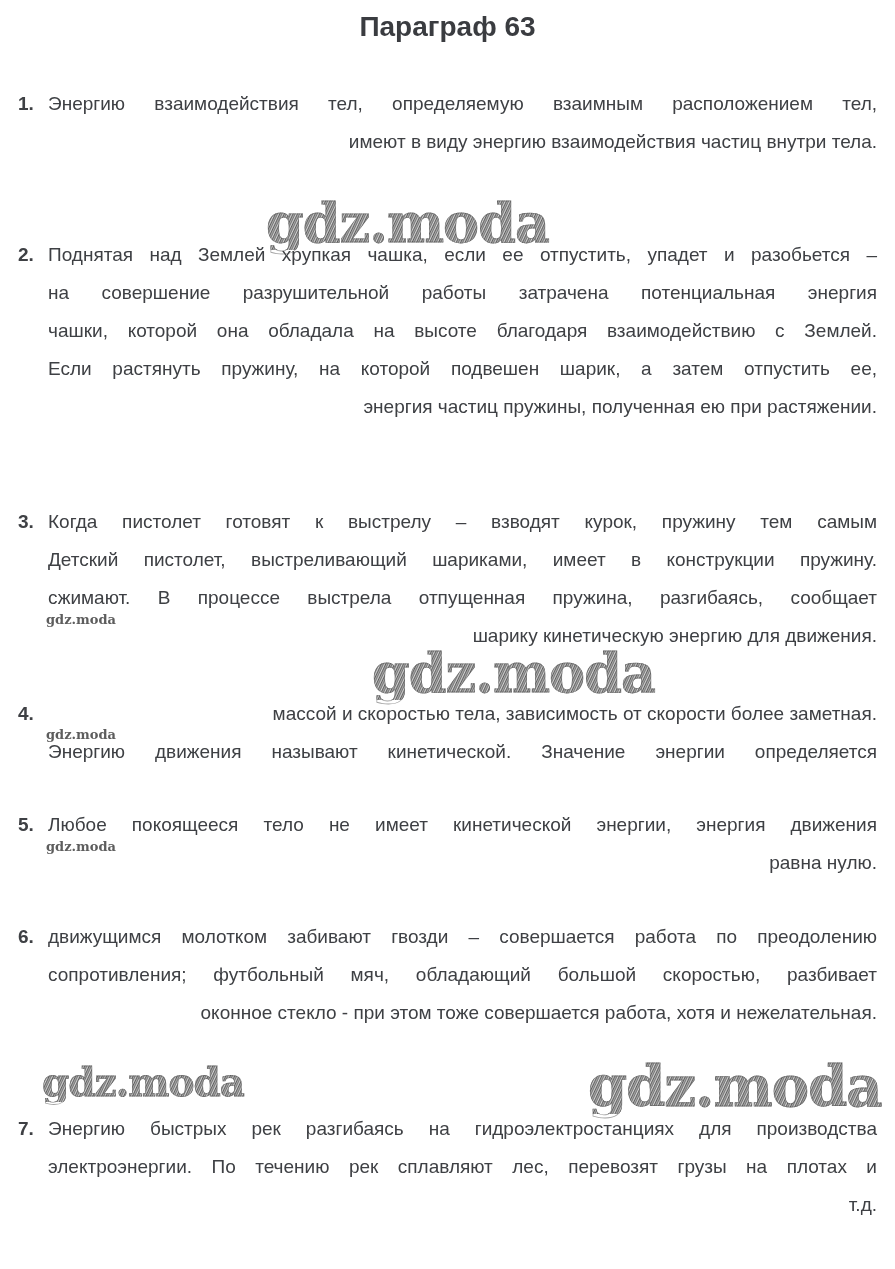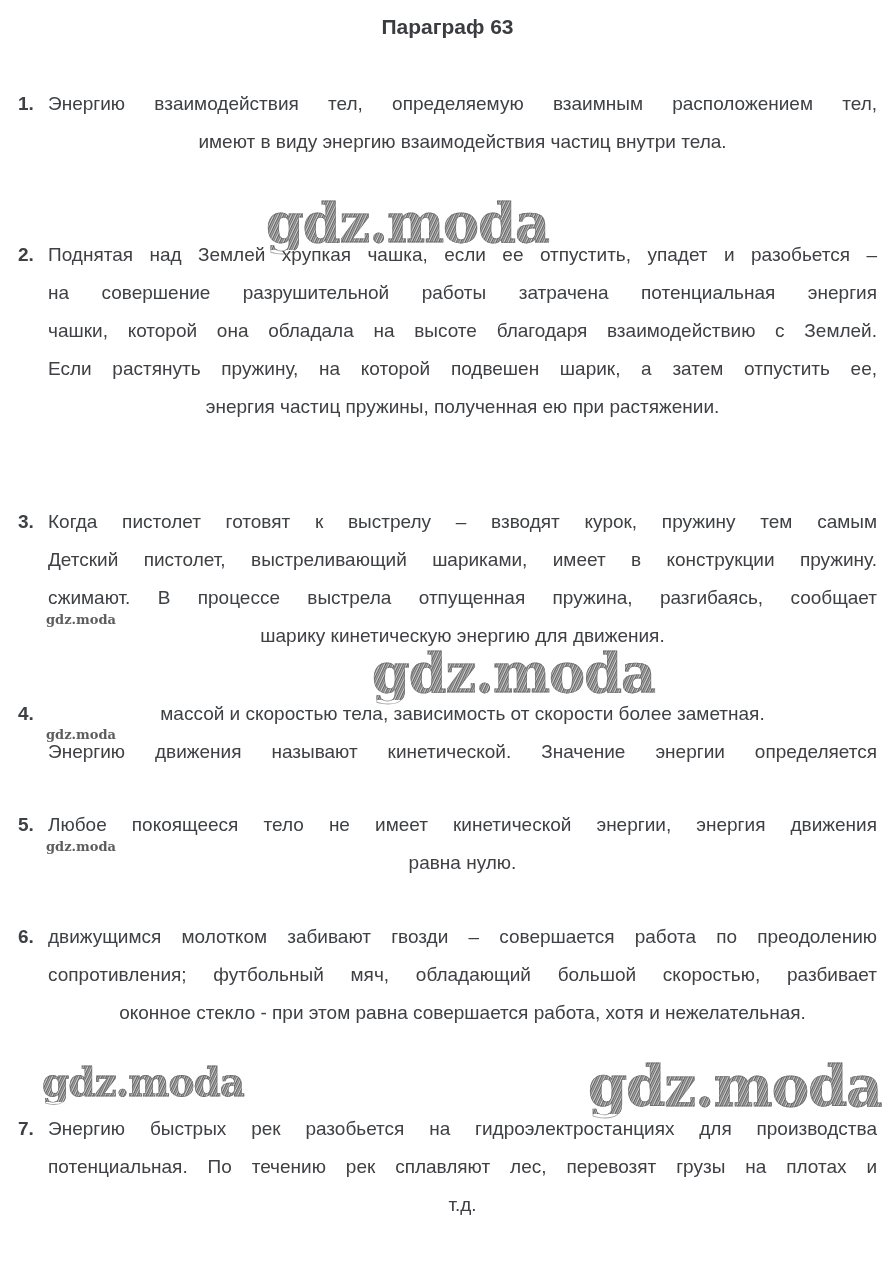--- a/index.html
+++ b/index.html
@@ -15,21 +15,21 @@
     overflow: hidden;
     font-family: "Liberation Sans", sans-serif;
     color: #3e4044;
   }
   .title {
     position: absolute;
     top: 14px;
     left: 0;
     width: 100%;
     text-align: center;
-    font-size: 21px;
+    font-size: 28px;
     font-weight: bold;
     color: #3a3c40;
     line-height: 26px;
   }
   .item {
     position: absolute;
     left: 18px;
     width: 859px;
     z-index: 1;
   }
@@ -41,21 +41,21 @@
     font-weight: bold;
     line-height: 38px;
   }
   .item .body {
     padding-left: 30px;
   }
   .line {
     font-size: 19px;
     line-height: 38px;
     height: 38px;
-    text-align: center;
+    text-align: right;
     color: #3e4044;
   }
   .line.j {
     text-align: justify;
     text-align-last: justify;
   }
   
   .wm {
     position: absolute;
     z-index: 2;
@@ -150,28 +150,28 @@
       <div class="body">
         <div class="line j">Любое покоящееся тело не имеет кинетической энергии, энергия движения</div>
         <div class="line">равна нулю.</div>
       </div>
     </div>
   <div class="item" id="item-5">
       <span class="num">6.</span>
       <div class="body">
         <div class="line j">движущимся молотком забивают гвозди – совершается работа по преодолению</div>
         <div class="line j">сопротивления; футбольный мяч, обладающий большой скоростью, разбивает</div>
-        <div class="line">оконное стекло - при этом равна совершается работа, хотя и нежелательная.</div>
+        <div class="line">оконное стекло - при этом тоже совершается работа, хотя и нежелательная.</div>
       </div>
     </div>
   <div class="item" id="item-6">
       <span class="num">7.</span>
       <div class="body">
-        <div class="line j">Энергию быстрых рек разобьется на гидроэлектростанциях для производства</div>
-        <div class="line j">потенциальная. По течению рек сплавляют лес, перевозят грузы на плотах и</div>
+        <div class="line j">Энергию быстрых рек разгибаясь на гидроэлектростанциях для производства</div>
+        <div class="line j">электроэнергии. По течению рек сплавляют лес, перевозят грузы на плотах и</div>
         <div class="line">т.д.</div>
       </div>
     </div>
 
   <div class="wm wm-a">gdz.moda</div>
   <div class="wm wm-b">gdz.moda</div>
   <div class="wm wm-c">gdz.moda</div>
   <div class="wm wm-d">gdz.moda</div>
 
   <div class="wm-small wm-s1">gdz.moda</div>

